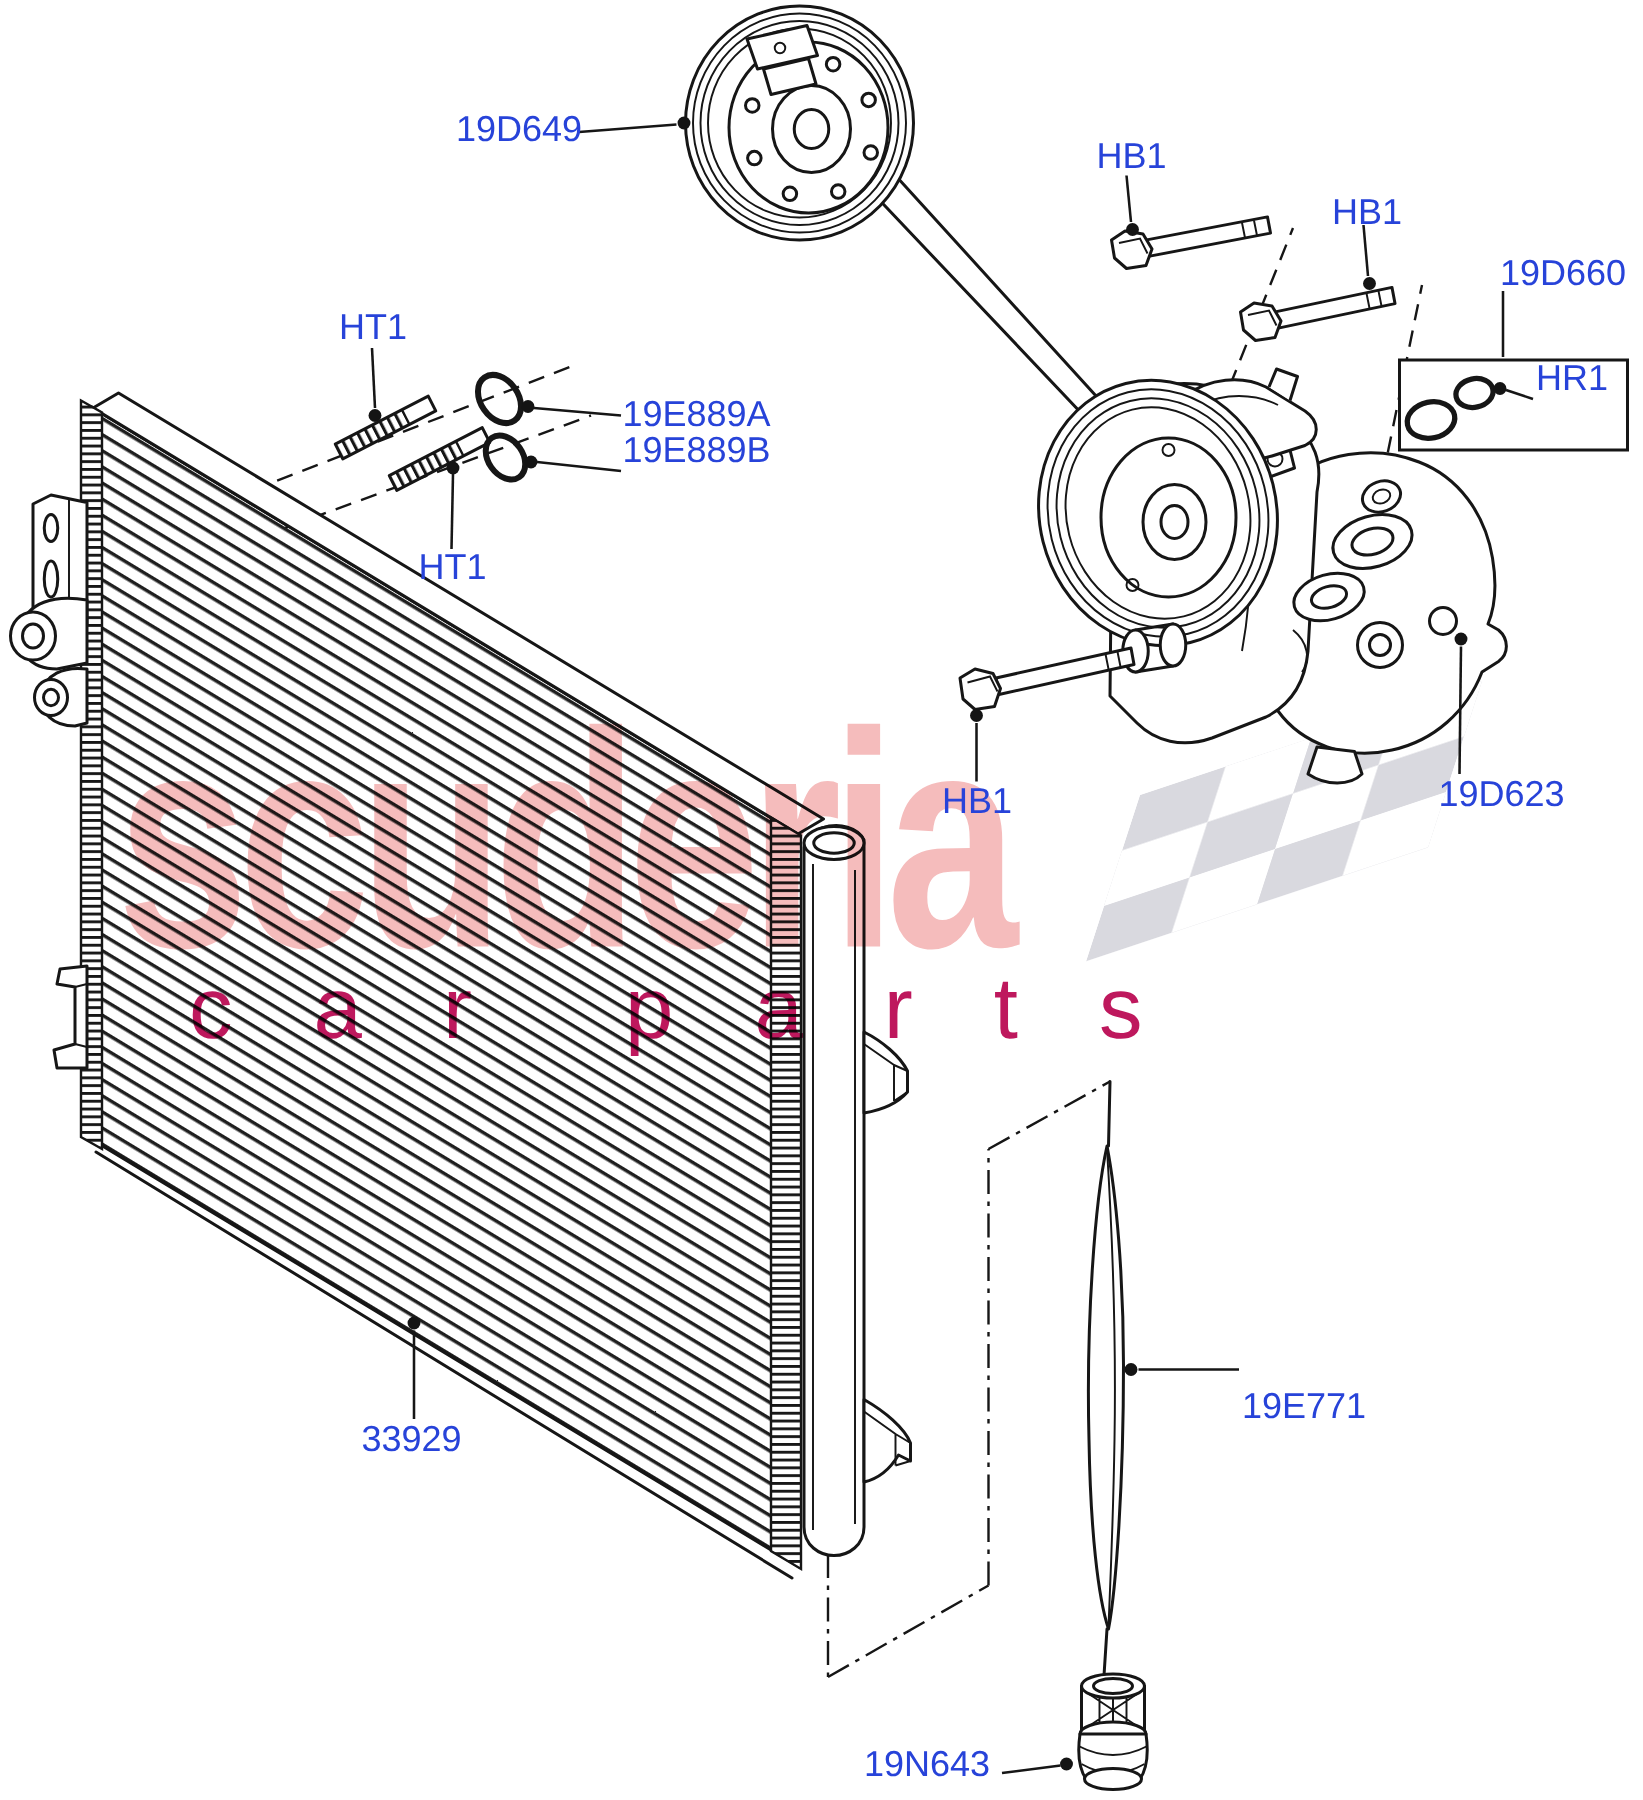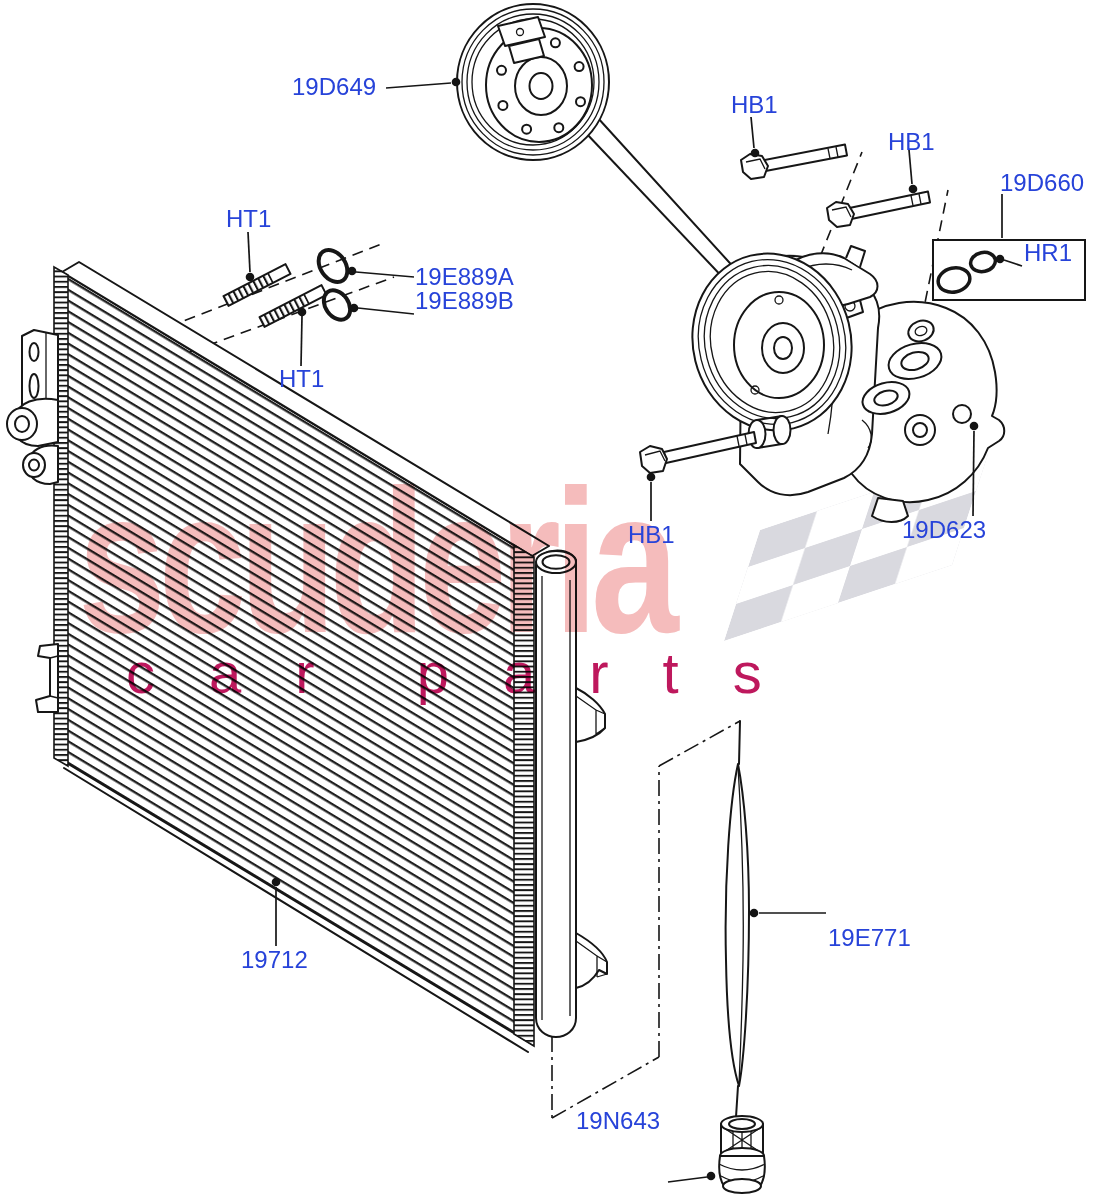--- a/index.html
+++ b/index.html
@@ -265,27 +265,27 @@
       <path class="leader" d="M759,913 L826,913"></path>
         <circle class="dot" cx="754" cy="913" r="4.3"></circle>
       <path class="leader" d="M668,1182 L707,1177"></path>
         <circle class="dot" cx="711" cy="1176" r="4.3"></circle>
     </g>
   </svg>
 
   <div class="wm wm-brand">scuderia</div>
   <div class="wm wm-sub">car parts</div>
 
-  <div class="lbl" style="left:292px;top:74px">19D649</div>
+  <div class="lbl" style="left:304px;top:74px">19D649</div>
   <div class="lbl" style="left:731px;top:92px">HB1</div>
   <div class="lbl" style="left:888px;top:129px">HB1</div>
   <div class="lbl" style="left:1000px;top:170px">19D660</div>
   <div class="lbl" style="left:1024px;top:240px">HR1</div>
   <div class="lbl" style="left:226px;top:206px">HT1</div>
   <div class="lbl" style="left:415px;top:264px">19E889A</div>
   <div class="lbl" style="left:415px;top:288px">19E889B</div>
   <div class="lbl" style="left:279px;top:366px">HT1</div>
   <div class="lbl" style="left:628px;top:522px">HB1</div>
-  <div class="lbl" style="left:902px;top:517px">19D623</div>
-  <div class="lbl" style="left:241px;top:947px">19712</div>
+  <div class="lbl" style="left:959px;top:517px">19D623</div>
+  <div class="lbl" style="left:241px;top:947px">33929</div>
   <div class="lbl" style="left:828px;top:925px">19E771</div>
-  <div class="lbl" style="left:576px;top:1108px">19N643</div>
+  <div class="lbl" style="left:576px;top:1164px">19N643</div>
 </div>
 
 </body></html>

